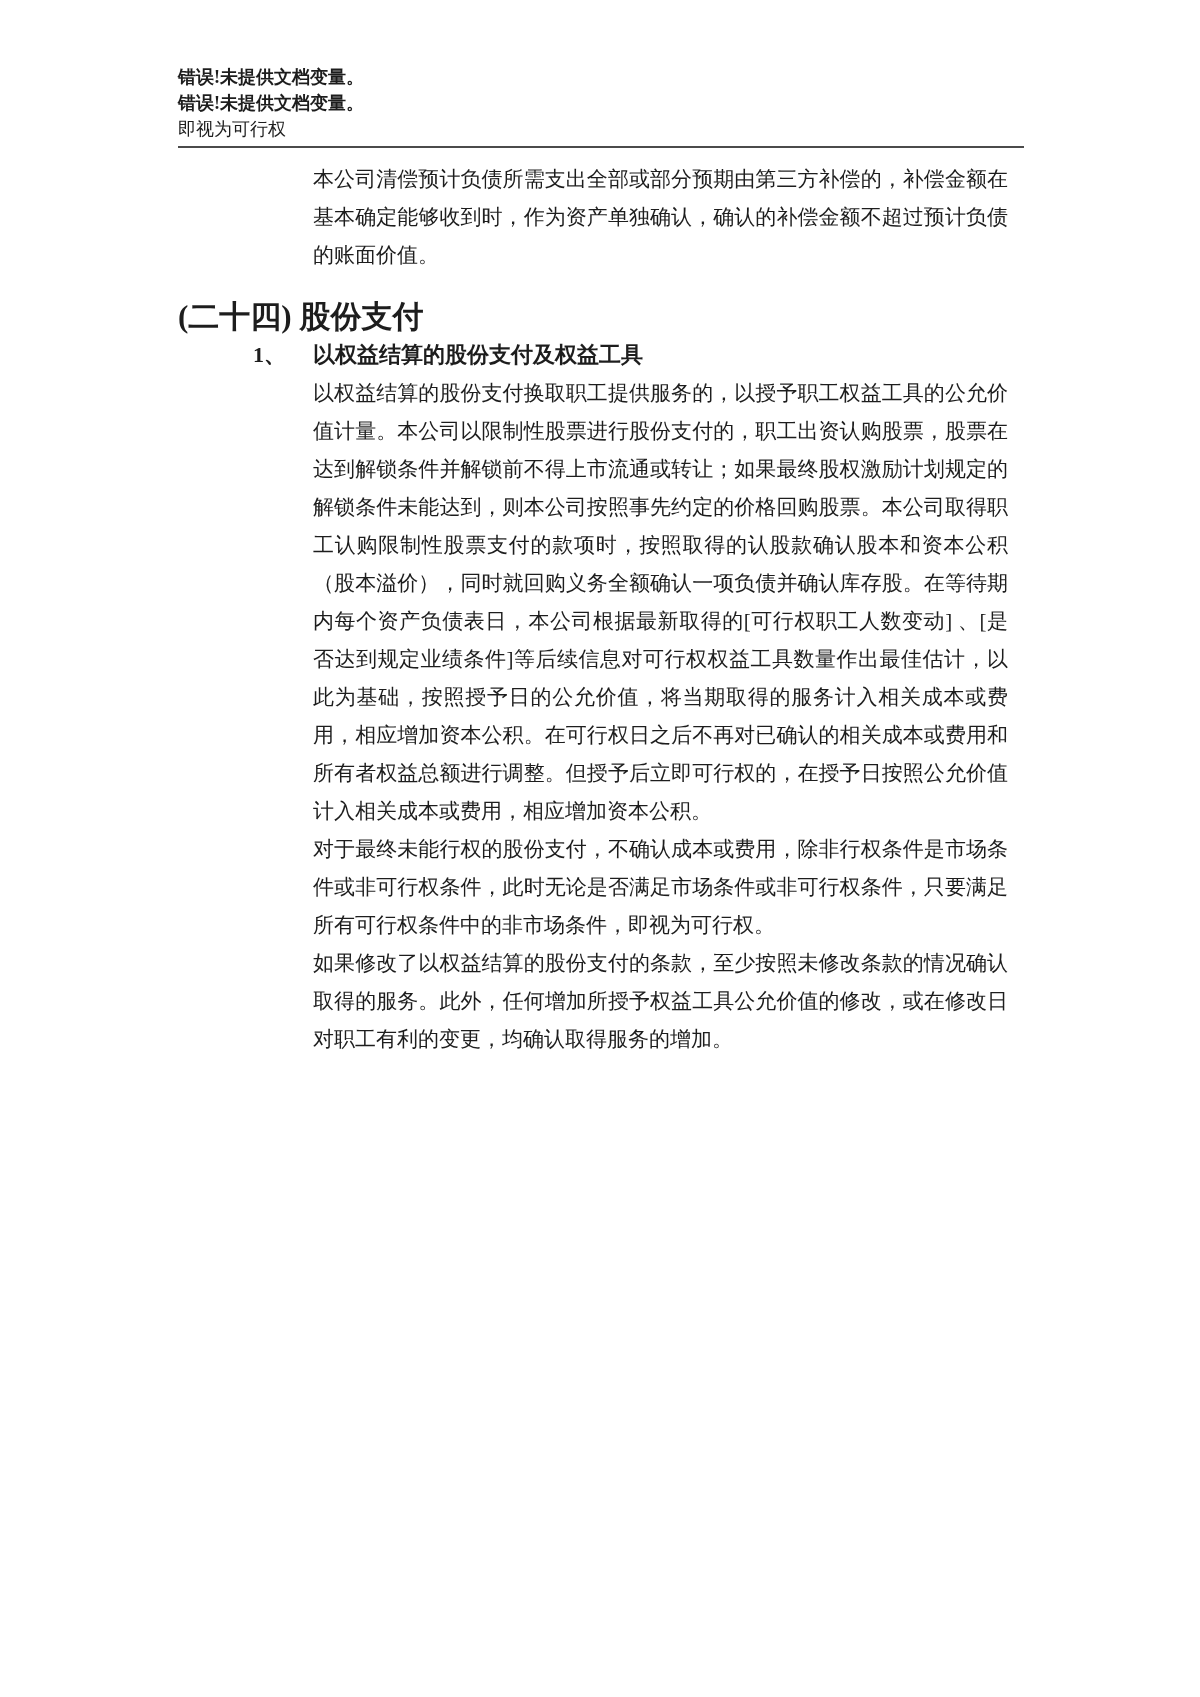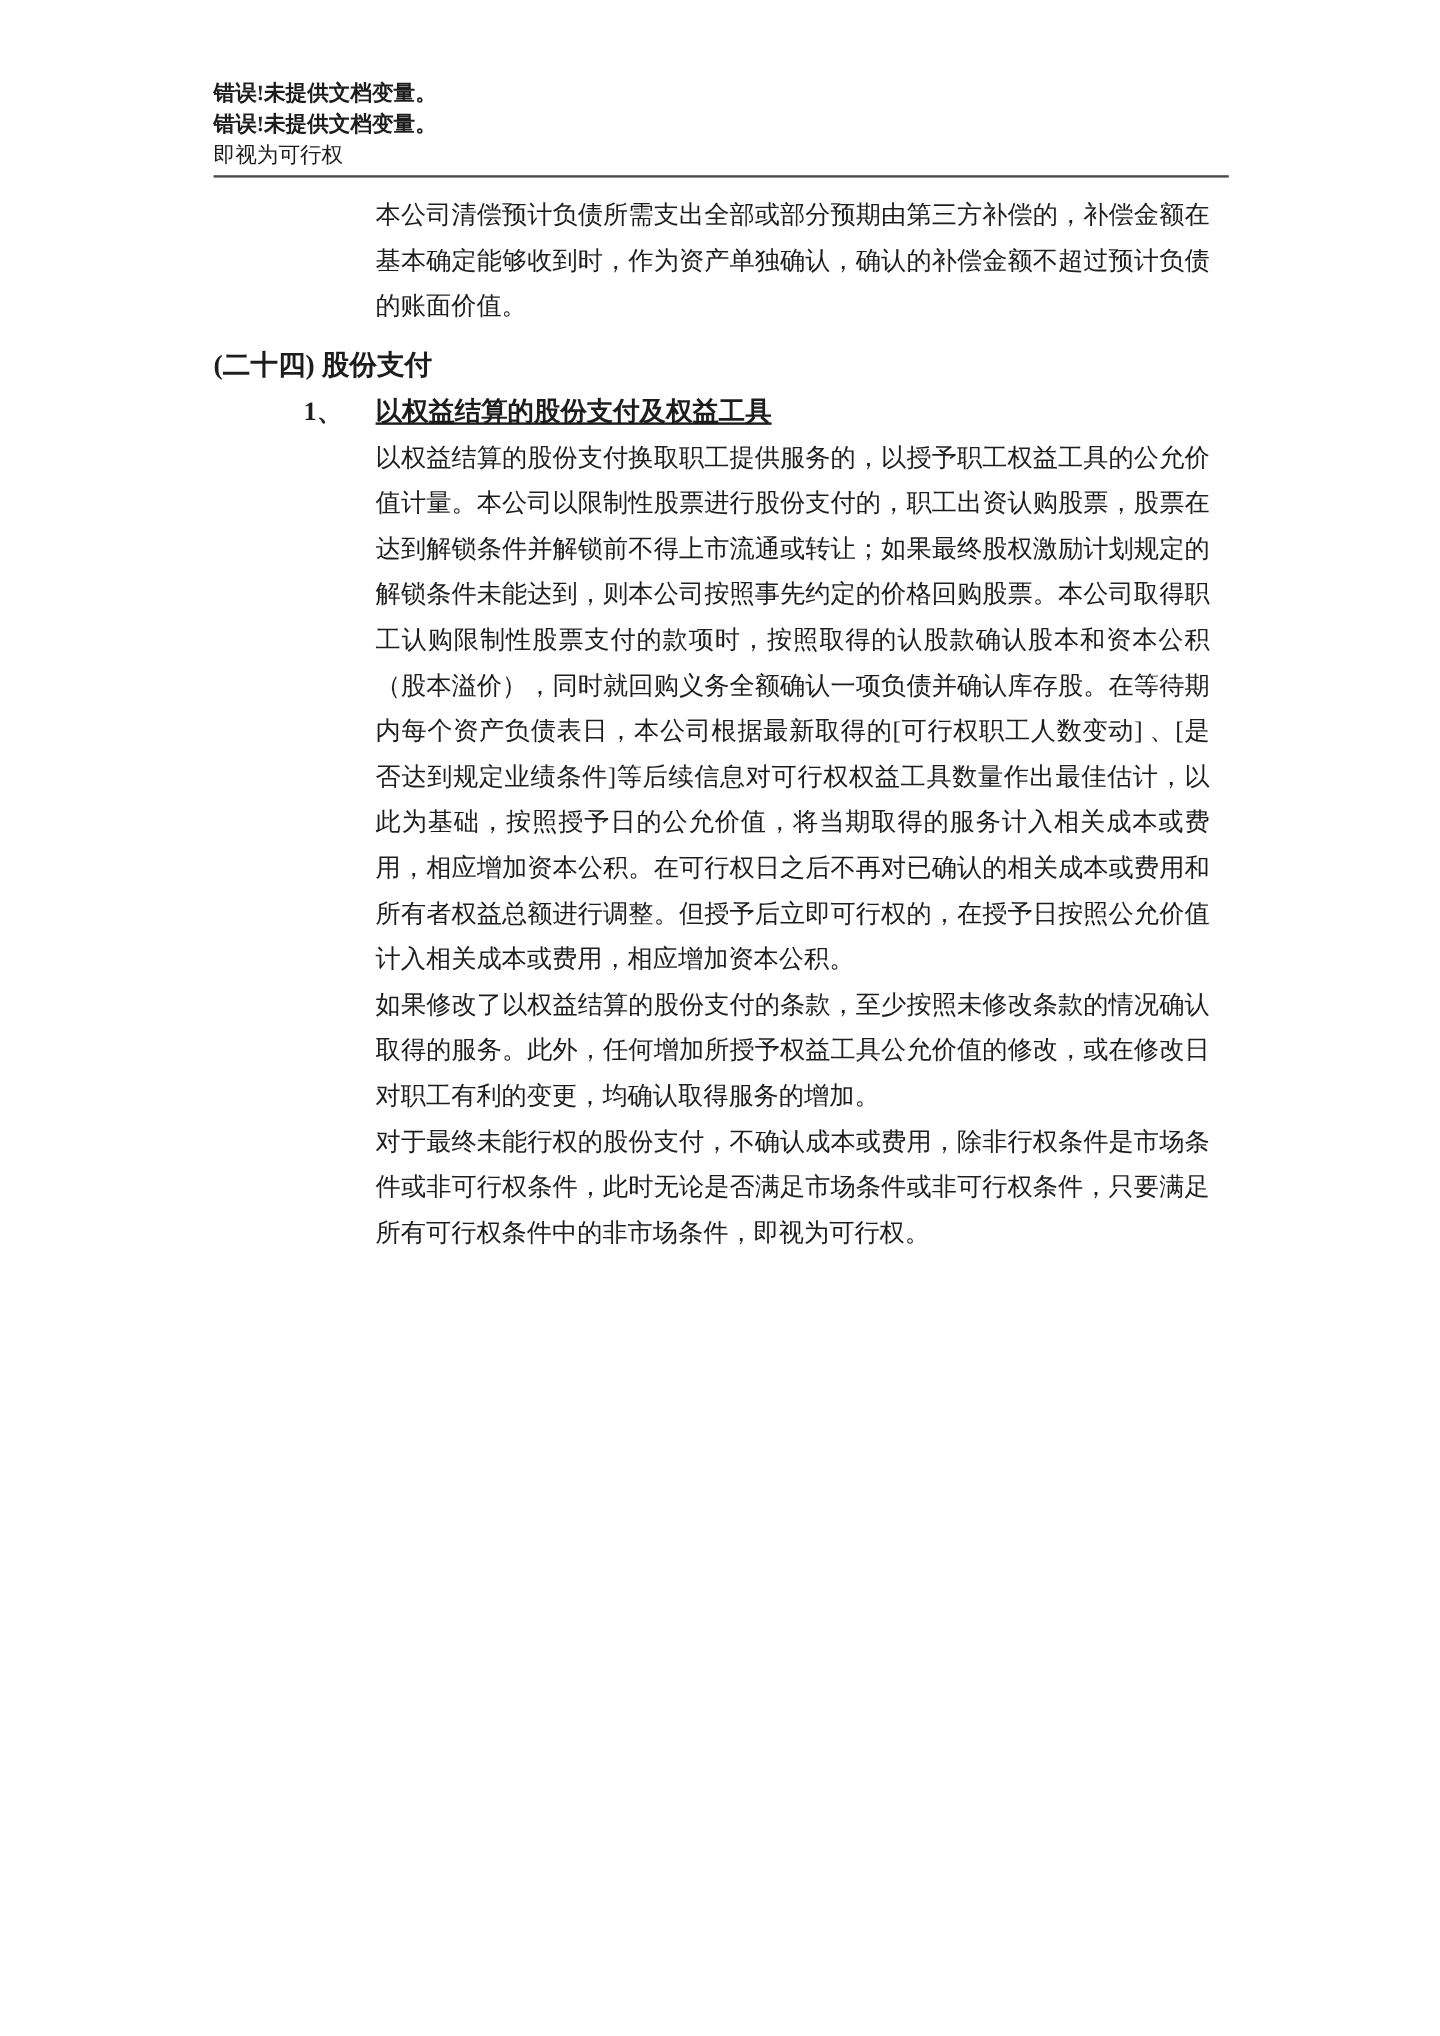--- a/index.html
+++ b/index.html
@@ -53,40 +53,39 @@
   }
   .para.level-b {
     margin-left: 313px;
     width: 695px;
   }
   .para.level-a {
     margin-left: 253px;
     width: 755px;
   }
   .section-heading {
-    margin: 12px 0 0 178px;
-    font-size: 23px;
+    margin: 24px 0 0 178px;
+    font-size: 31px;
     line-height: 38px;
     font-weight: bold;
     white-space: nowrap;
   }
   .sub-heading {
     display: flex;
     margin-left: 253px;
     font-size: 22px;
     line-height: 38px;
     font-weight: bold;
   }
   .sub-heading .num {
     width: 60px;
     flex: 0 0 60px;
   }
   .sub-heading .txt {
     white-space: nowrap;
-    text-decoration: underline;
   }
 </style>
 </head>
 <body>
 
 <div class="page">
 
   <div class="doc-header">
     <div class="hline bold">错误!未提供文档变量。</div>
     <div class="hline bold">错误!未提供文档变量。</div>
@@ -103,20 +102,20 @@
     <div class="section-heading">(二十四) 股份支付</div>
 
 
     <div class="sub-heading">
       <span class="num">1、</span>
       <span class="txt">以权益结算的股份支付及权益工具</span>
     </div>
 
     <p class="para level-b">以权益结算的股份支付换取职工提供服务的，以授予职工权益工具的公允价值计量。本公司以限制性股票进行股份支付的，职工出资认购股票，股票在达到解锁条件并解锁前不得上市流通或转让；如果最终股权激励计划规定的解锁条件未能达到，则本公司按照事先约定的价格回购股票。本公司取得职工认购限制性股票支付的款项时，按照取得的认股款确认股本和资本公积（股本溢价），同时就回购义务全额确认一项负债并确认库存股。在等待期内每个资产负债表日，本公司根据最新取得的[可行权职工人数变动] 、[是否达到规定业绩条件]等后续信息对可行权权益工具数量作出最佳估计，以此为基础，按照授予日的公允价值，将当期取得的服务计入相关成本或费用，相应增加资本公积。在可行权日之后不再对已确认的相关成本或费用和所有者权益总额进行调整。但授予后立即可行权的，在授予日按照公允价值计入相关成本或费用，相应增加资本公积。</p>
 
+    <p class="para level-b">对于最终未能行权的股份支付，不确认成本或费用，除非行权条件是市场条件或非可行权条件，此时无论是否满足市场条件或非可行权条件，只要满足所有可行权条件中的非市场条件，即视为可行权。</p>
+
     <p class="para level-b">如果修改了以权益结算的股份支付的条款，至少按照未修改条款的情况确认取得的服务。此外，任何增加所授予权益工具公允价值的修改，或在修改日对职工有利的变更，均确认取得服务的增加。</p>
-
-    <p class="para level-b">对于最终未能行权的股份支付，不确认成本或费用，除非行权条件是市场条件或非可行权条件，此时无论是否满足市场条件或非可行权条件，只要满足所有可行权条件中的非市场条件，即视为可行权。</p>
 
 
   </div>
 
 </div>
 
 </body></html>

